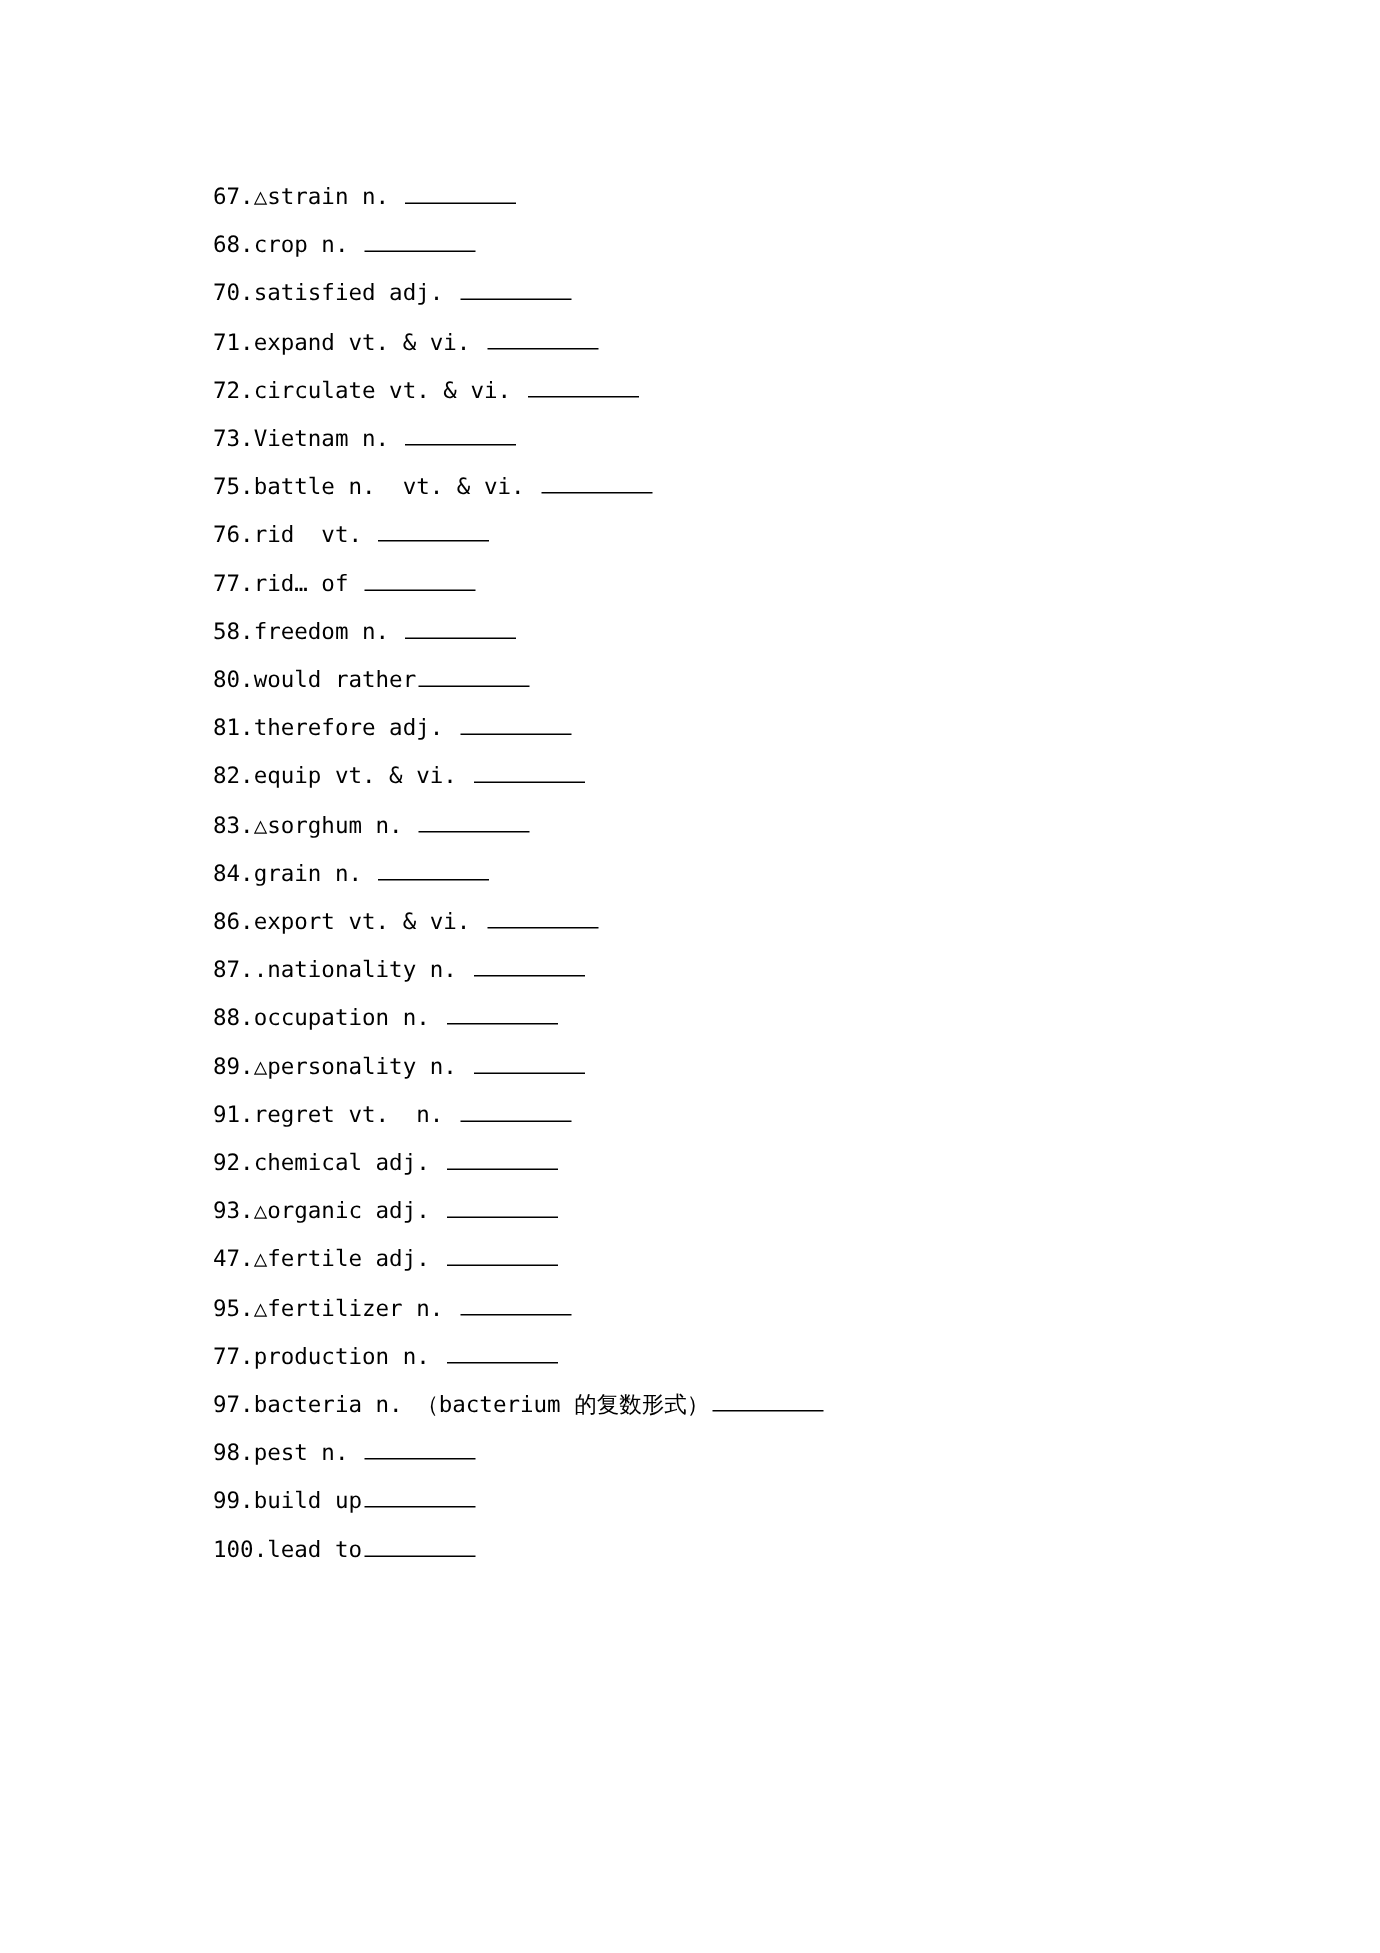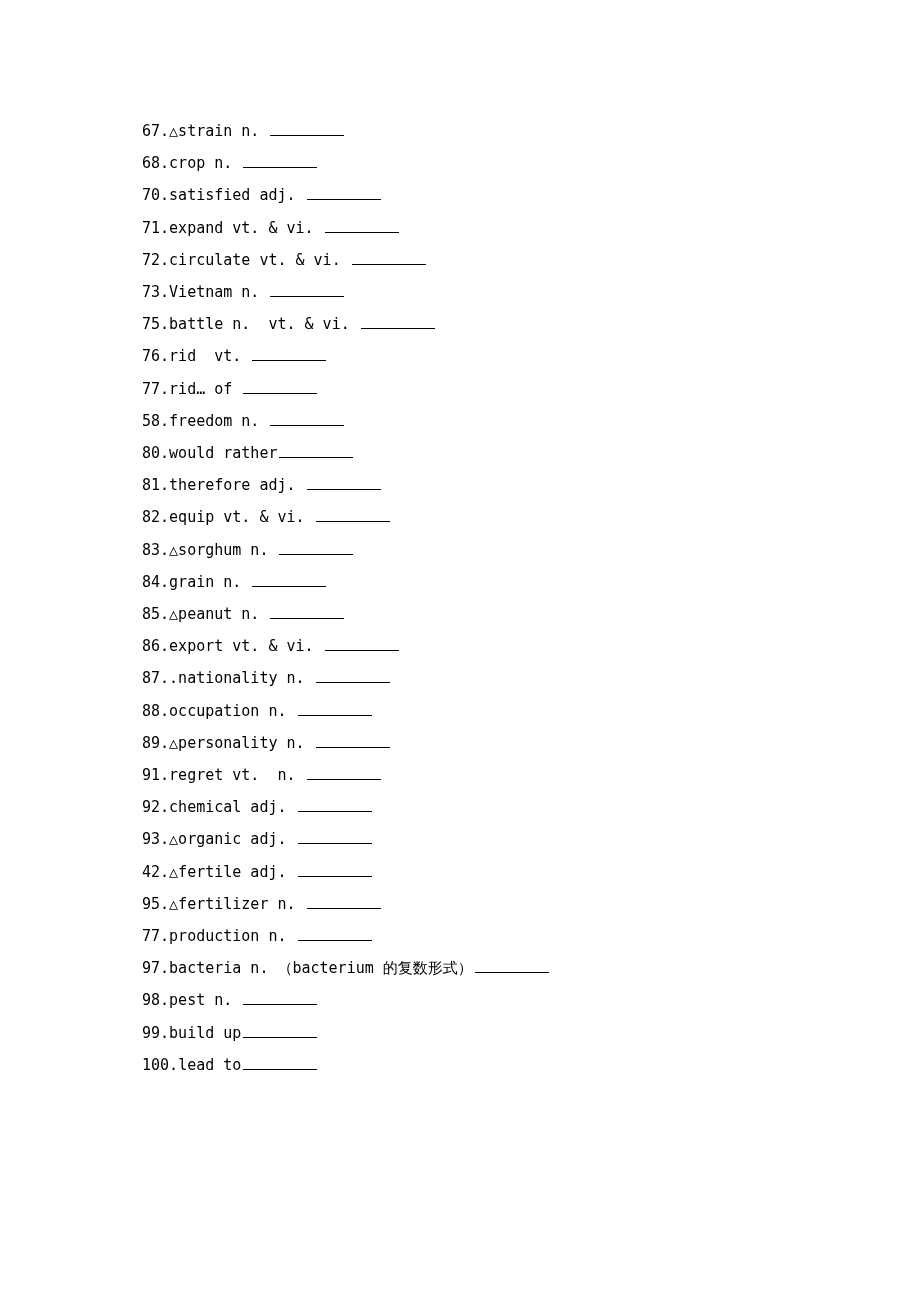--- a/index.html
+++ b/index.html
@@ -43,29 +43,28 @@
       <div class="line"><span>73</span><span>.</span><span>Vietnam n. </span><span class="blank"></span></div>
       <div class="line"><span>75</span><span>.</span><span>battle n.  vt. &amp; vi. </span><span class="blank"></span></div>
       <div class="line"><span>76</span><span>.</span><span>rid  vt. </span><span class="blank"></span></div>
       <div class="line"><span>77</span><span>.</span><span>rid… of </span><span class="blank"></span></div>
       <div class="line"><span>58</span><span>.</span><span>freedom n. </span><span class="blank"></span></div>
       <div class="line"><span>80</span><span>.</span><span>would rather</span><span class="blank"></span></div>
       <div class="line"><span>81</span><span>.</span><span>therefore adj. </span><span class="blank"></span></div>
       <div class="line"><span>82</span><span>.</span><span>equip vt. &amp; vi. </span><span class="blank"></span></div>
       <div class="line"><span>83</span><span>.</span><span>△sorghum n. </span><span class="blank"></span></div>
       <div class="line"><span>84</span><span>.</span><span>grain n. </span><span class="blank"></span></div>
-      <div class="line"><span>85</span><span>.</span><span>△peanut n. </span><span class="blank"></span></div>
       <div class="line"><span>86</span><span>.</span><span>export vt. &amp; vi. </span><span class="blank"></span></div>
       <div class="line"><span>87</span><span>.</span><span>.nationality n. </span><span class="blank"></span></div>
       <div class="line"><span>88</span><span>.</span><span>occupation n. </span><span class="blank"></span></div>
       <div class="line"><span>89</span><span>.</span><span>△personality n. </span><span class="blank"></span></div>
       <div class="line"><span>91</span><span>.</span><span>regret vt.  n. </span><span class="blank"></span></div>
       <div class="line"><span>92</span><span>.</span><span>chemical adj. </span><span class="blank"></span></div>
       <div class="line"><span>93</span><span>.</span><span>△organic adj. </span><span class="blank"></span></div>
-      <div class="line"><span>42</span><span>.</span><span>△fertile adj. </span><span class="blank"></span></div>
+      <div class="line"><span>47</span><span>.</span><span>△fertile adj. </span><span class="blank"></span></div>
       <div class="line"><span>95</span><span>.</span><span>△fertilizer n. </span><span class="blank"></span></div>
       <div class="line"><span>77</span><span>.</span><span>production n. </span><span class="blank"></span></div>
       <div class="line"><span>97</span><span>.</span><span>bacteria n. （bacterium 的复数形式）</span><span class="blank"></span></div>
       <div class="line"><span>98</span><span>.</span><span>pest n. </span><span class="blank"></span></div>
       <div class="line"><span>99</span><span>.</span><span>build up</span><span class="blank"></span></div>
       <div class="line"><span>100</span><span>.</span><span>lead to</span><span class="blank"></span></div>
     </div>
 </div>
 
 </body></html>

